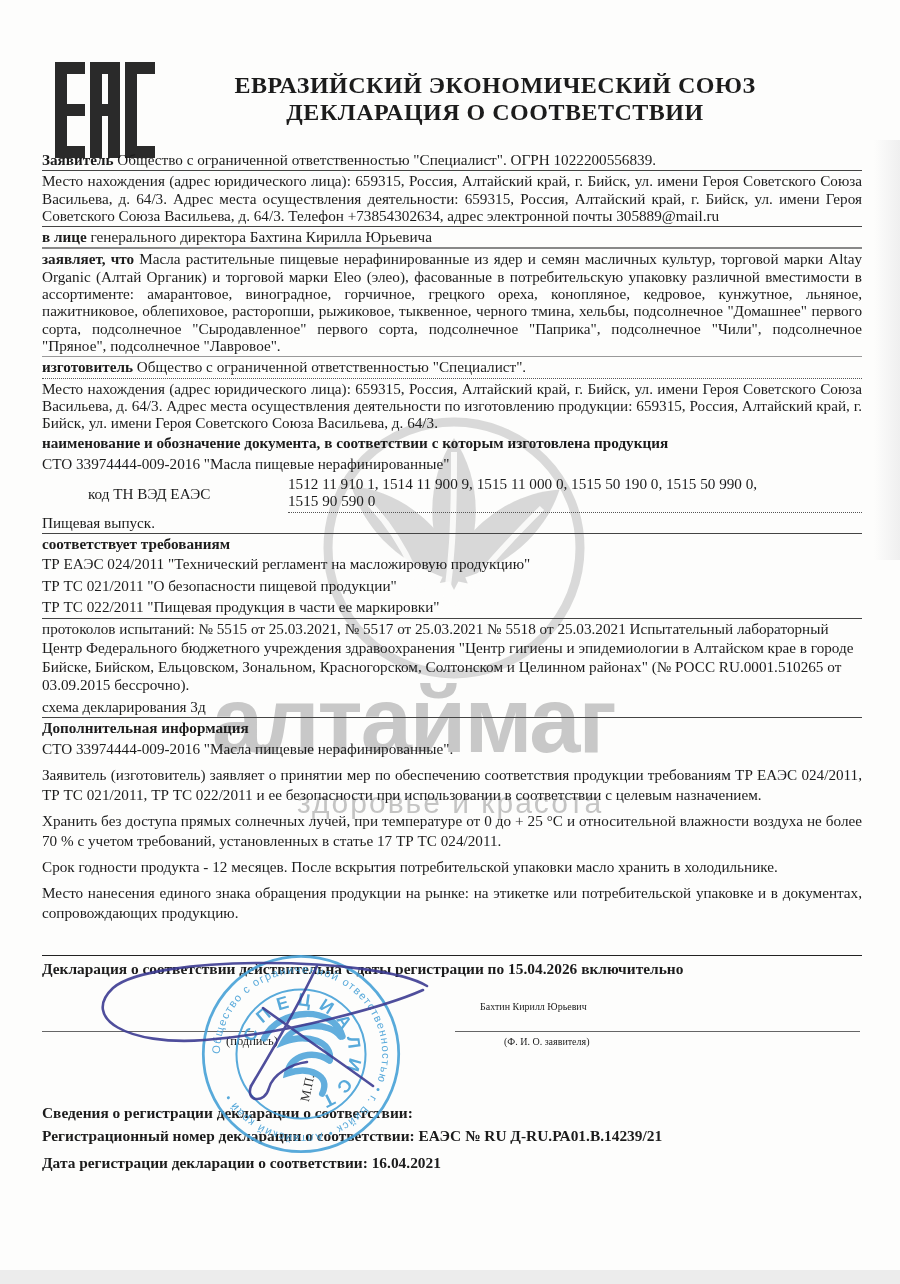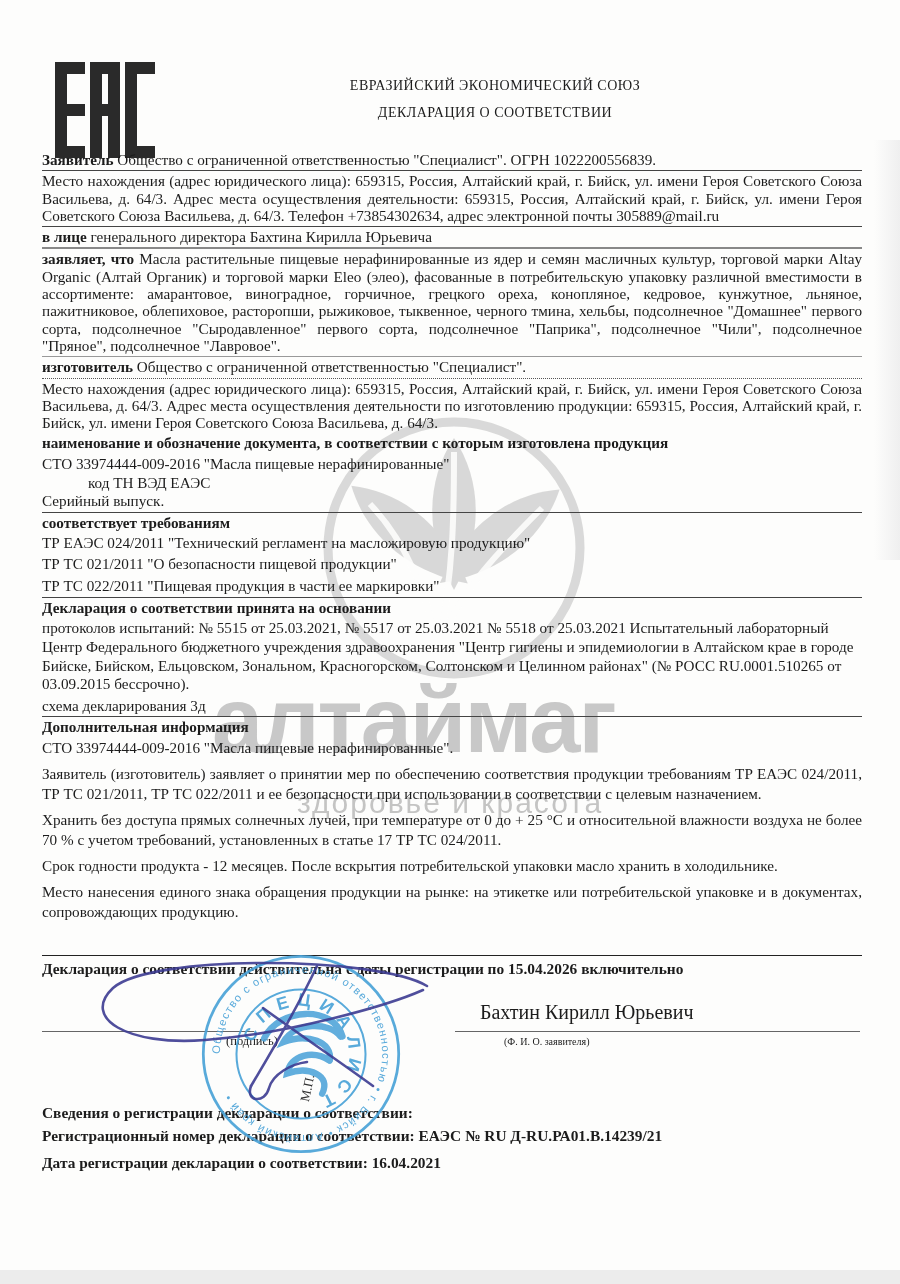--- a/index.html
+++ b/index.html
@@ -5,21 +5,21 @@
   html,body{margin:0;padding:0;background:#888;}
   .page{position:relative;width:900px;height:1284px;background:#fdfdfc;overflow:hidden;
         font-family:"Liberation Serif", serif;color:#1c1c1c;}
   .scan-edge-right{position:absolute;right:0;top:140px;width:26px;height:420px;
         background:linear-gradient(to left,#efefef,rgba(255,255,255,0));}
   .scan-edge-bottom{position:absolute;left:0;bottom:0;width:100%;height:14px;background:#ececec;}
 
   
   .eac{position:absolute;left:55px;top:62px;}
   .title{position:absolute;left:150px;top:72px;width:690px;text-align:center;
-         font-weight:normal;font-size:14px;line-height:27px;letter-spacing:.5px;}
+         font-weight:bold;font-size:24px;line-height:27px;letter-spacing:.5px;}
 
   
   .wm{position:absolute;z-index:0;pointer-events:none;}
   .wm-leaf{left:318px;top:412px;}
   .wm-brand{left:212px;top:668px;font-family:"Liberation Sans",sans-serif;font-weight:bold;
             font-size:92px;color:#9e9e9e;opacity:.55;letter-spacing:-2px;}
   .wm-tagline{left:297px;top:786px;font-family:"Liberation Sans",sans-serif;
             font-size:30px;color:#a6a6a6;opacity:.65;letter-spacing:2px;}
 
   
@@ -42,21 +42,21 @@
   .tnved-codes{flex:1;padding:1px 0 2px;border-bottom:1px dotted #555;}
 
   
   .bottom{position:absolute;left:42px;top:955px;width:820px;z-index:1;font-size:15.2px;}
   .validity{border-top:1.5px solid #222;padding-top:4px;font-weight:bold;font-size:15.4px;}
   .sigline{position:absolute;border-top:1px solid #666;height:0;}
   .sigline-left{left:0px;top:76px;width:212px;}
   .sigline-right{left:413px;top:76px;width:405px;}
   .podpis{position:absolute;left:110px;top:79px;width:200px;text-align:center;font-size:12.5px;color:#222;}
   .mp{position:absolute;left:252px;top:125px;font-size:13px;color:#333;transform:rotate(-78deg);}
-  .fio{position:absolute;left:438px;top:46px;font-size:20px;}
+  .fio{position:absolute;left:438px;top:46px;font-size:10px;}
   .fio-label{position:absolute;left:462px;top:81px;font-size:10px;}
   .registration{position:absolute;left:0;top:146px;width:820px;font-weight:bold;
                 font-size:15.4px;line-height:23px;}
   .reg-date{margin-top:4px !important;}
 
   
   .stamp{position:absolute;left:195px;top:948px;z-index:2;opacity:.92;}
   .autograph{position:absolute;left:55px;top:942px;z-index:3;}
 </style>
 </head>
@@ -109,27 +109,30 @@
     <p class="row bline"><b>Заявитель</b> <span>Общество с ограниченной ответственностью "Специалист". ОГРН 1022200556839.</span></p>
     <p class="row bline just">Место нахождения (адрес юридического лица): 659315, Россия, Алтайский край, г. Бийск, ул. имени Героя Советского Союза Васильева, д. 64/3. Адрес места осуществления деятельности: 659315, Россия, Алтайский край, г. Бийск, ул. имени Героя Советского Союза Васильева, д. 64/3. Телефон +73854302634, адрес электронной почты 305889@mail.ru</p>
     <p class="row bline-thick"><b>в лице</b> <span>генерального директора Бахтина Кирилла Юрьевича</span></p>
     <p class="row bline-gray just"><b>заявляет, что</b> <span>Масла растительные пищевые нерафинированные из ядер и семян масличных культур, торговой марки Altay Organic (Алтай Органик) и торговой марки Eleo (элео),  фасованные в потребительскую упаковку различной вместимости в ассортименте: амарантовое, виноградное, горчичное, грецкого ореха, конопляное, кедровое, кунжутное, льняное, пажитниковое, облепиховое, расторопши, рыжиковое, тыквенное, черного тмина, хельбы, подсолнечное "Домашнее" первого сорта, подсолнечное  "Сыродавленное" первого сорта, подсолнечное "Паприка", подсолнечное "Чили", подсолнечное "Пряное", подсолнечное "Лавровое".</span></p>
     <p class="row bline-dot"><b>изготовитель</b> <span>Общество с ограниченной ответственностью "Специалист".</span></p>
     <p class="row just"> Место нахождения (адрес юридического лица): 659315, Россия, Алтайский край, г. Бийск, ул. имени Героя Советского Союза Васильева, д. 64/3. Адрес места осуществления деятельности по изготовлению продукции: 659315, Россия, Алтайский край, г. Бийск, ул. имени Героя Советского Союза Васильева, д. 64/3.</p>
     <p class="row"><b>наименование и обозначение документа, в соответствии с которым изготовлена продукция</b></p>
     <p class="row">СТО 33974444-009-2016 "Масла пищевые нерафинированные"</p>
     <div class="tnved">
       <div class="tnved-label">код ТН ВЭД ЕАЭС</div>
+      <div class="tnved-codes">
+        <div>1512 11 910 1, 1514 11 900 9, 1515 11 000 0, 1515 50 190 0, 1515  50 990 0,</div>
+        <div>1515 90 590 0</div>
+      </div>
     </div>
-    <p class="row bline">Серийный выпуск.</p>
+    <p class="row bline">Пищевая выпуск.</p>
     <p class="row"><b>соответствует требованиям</b></p>
     <p class="row tr-list">ТР ЕАЭС 024/2011 "Технический регламент на масложировую продукцию"</p>
     <p class="row tr-list">ТР ТС 021/2011 "О безопасности пищевой продукции"</p>
     <p class="row tr-list bline">ТР ТС 022/2011 "Пищевая продукция в части ее маркировки"</p>
-    <p class="row"><b>Декларация о соответствии принята на основании</b></p>
     <p class="row basis">протоколов испытаний: № 5515 от 25.03.2021, № 5517 от 25.03.2021 № 5518 от 25.03.2021 Испытательный лабораторный  Центр Федерального бюджетного учреждения здравоохранения "Центр гигиены и эпидемиологии в Алтайском крае в городе Бийске, Бийском, Ельцовском, Зональном, Красногорском, Солтонском и Целинном районах" (№ РОСС  RU.0001.510265 от 03.09.2015 бессрочно).</p>
     <p class="row bline">схема декларирования 3д</p>
     <p class="row"><b>Дополнительная информация</b></p>
     <p class="row addl">СТО 33974444-009-2016 "Масла пищевые нерафинированные".</p>
     <p class="row addl addl-gap just">Заявитель (изготовитель) заявляет о принятии мер по обеспечению соответствия продукции требованиям ТР ЕАЭС 024/2011, ТР ТС 021/2011, ТР ТС 022/2011 и ее безопасности при использовании в соответствии с целевым назначением.</p>
     <p class="row addl addl-gap just">Хранить без доступа прямых солнечных лучей, при температуре от 0 до + 25 °С и относительной влажности воздуха не более 70 % с учетом требований, установленных в статье 17 ТР ТС 024/2011.</p>
     <p class="row addl addl-gap just">Срок годности продукта - 12 месяцев. После вскрытия потребительской упаковки масло хранить в холодильнике.</p>
     <p class="row addl addl-gap just"> Место нанесения единого знака обращения продукции на рынке: на этикетке или потребительской упаковке и в документах, сопровождающих продукцию.</p>
   </div>
 

